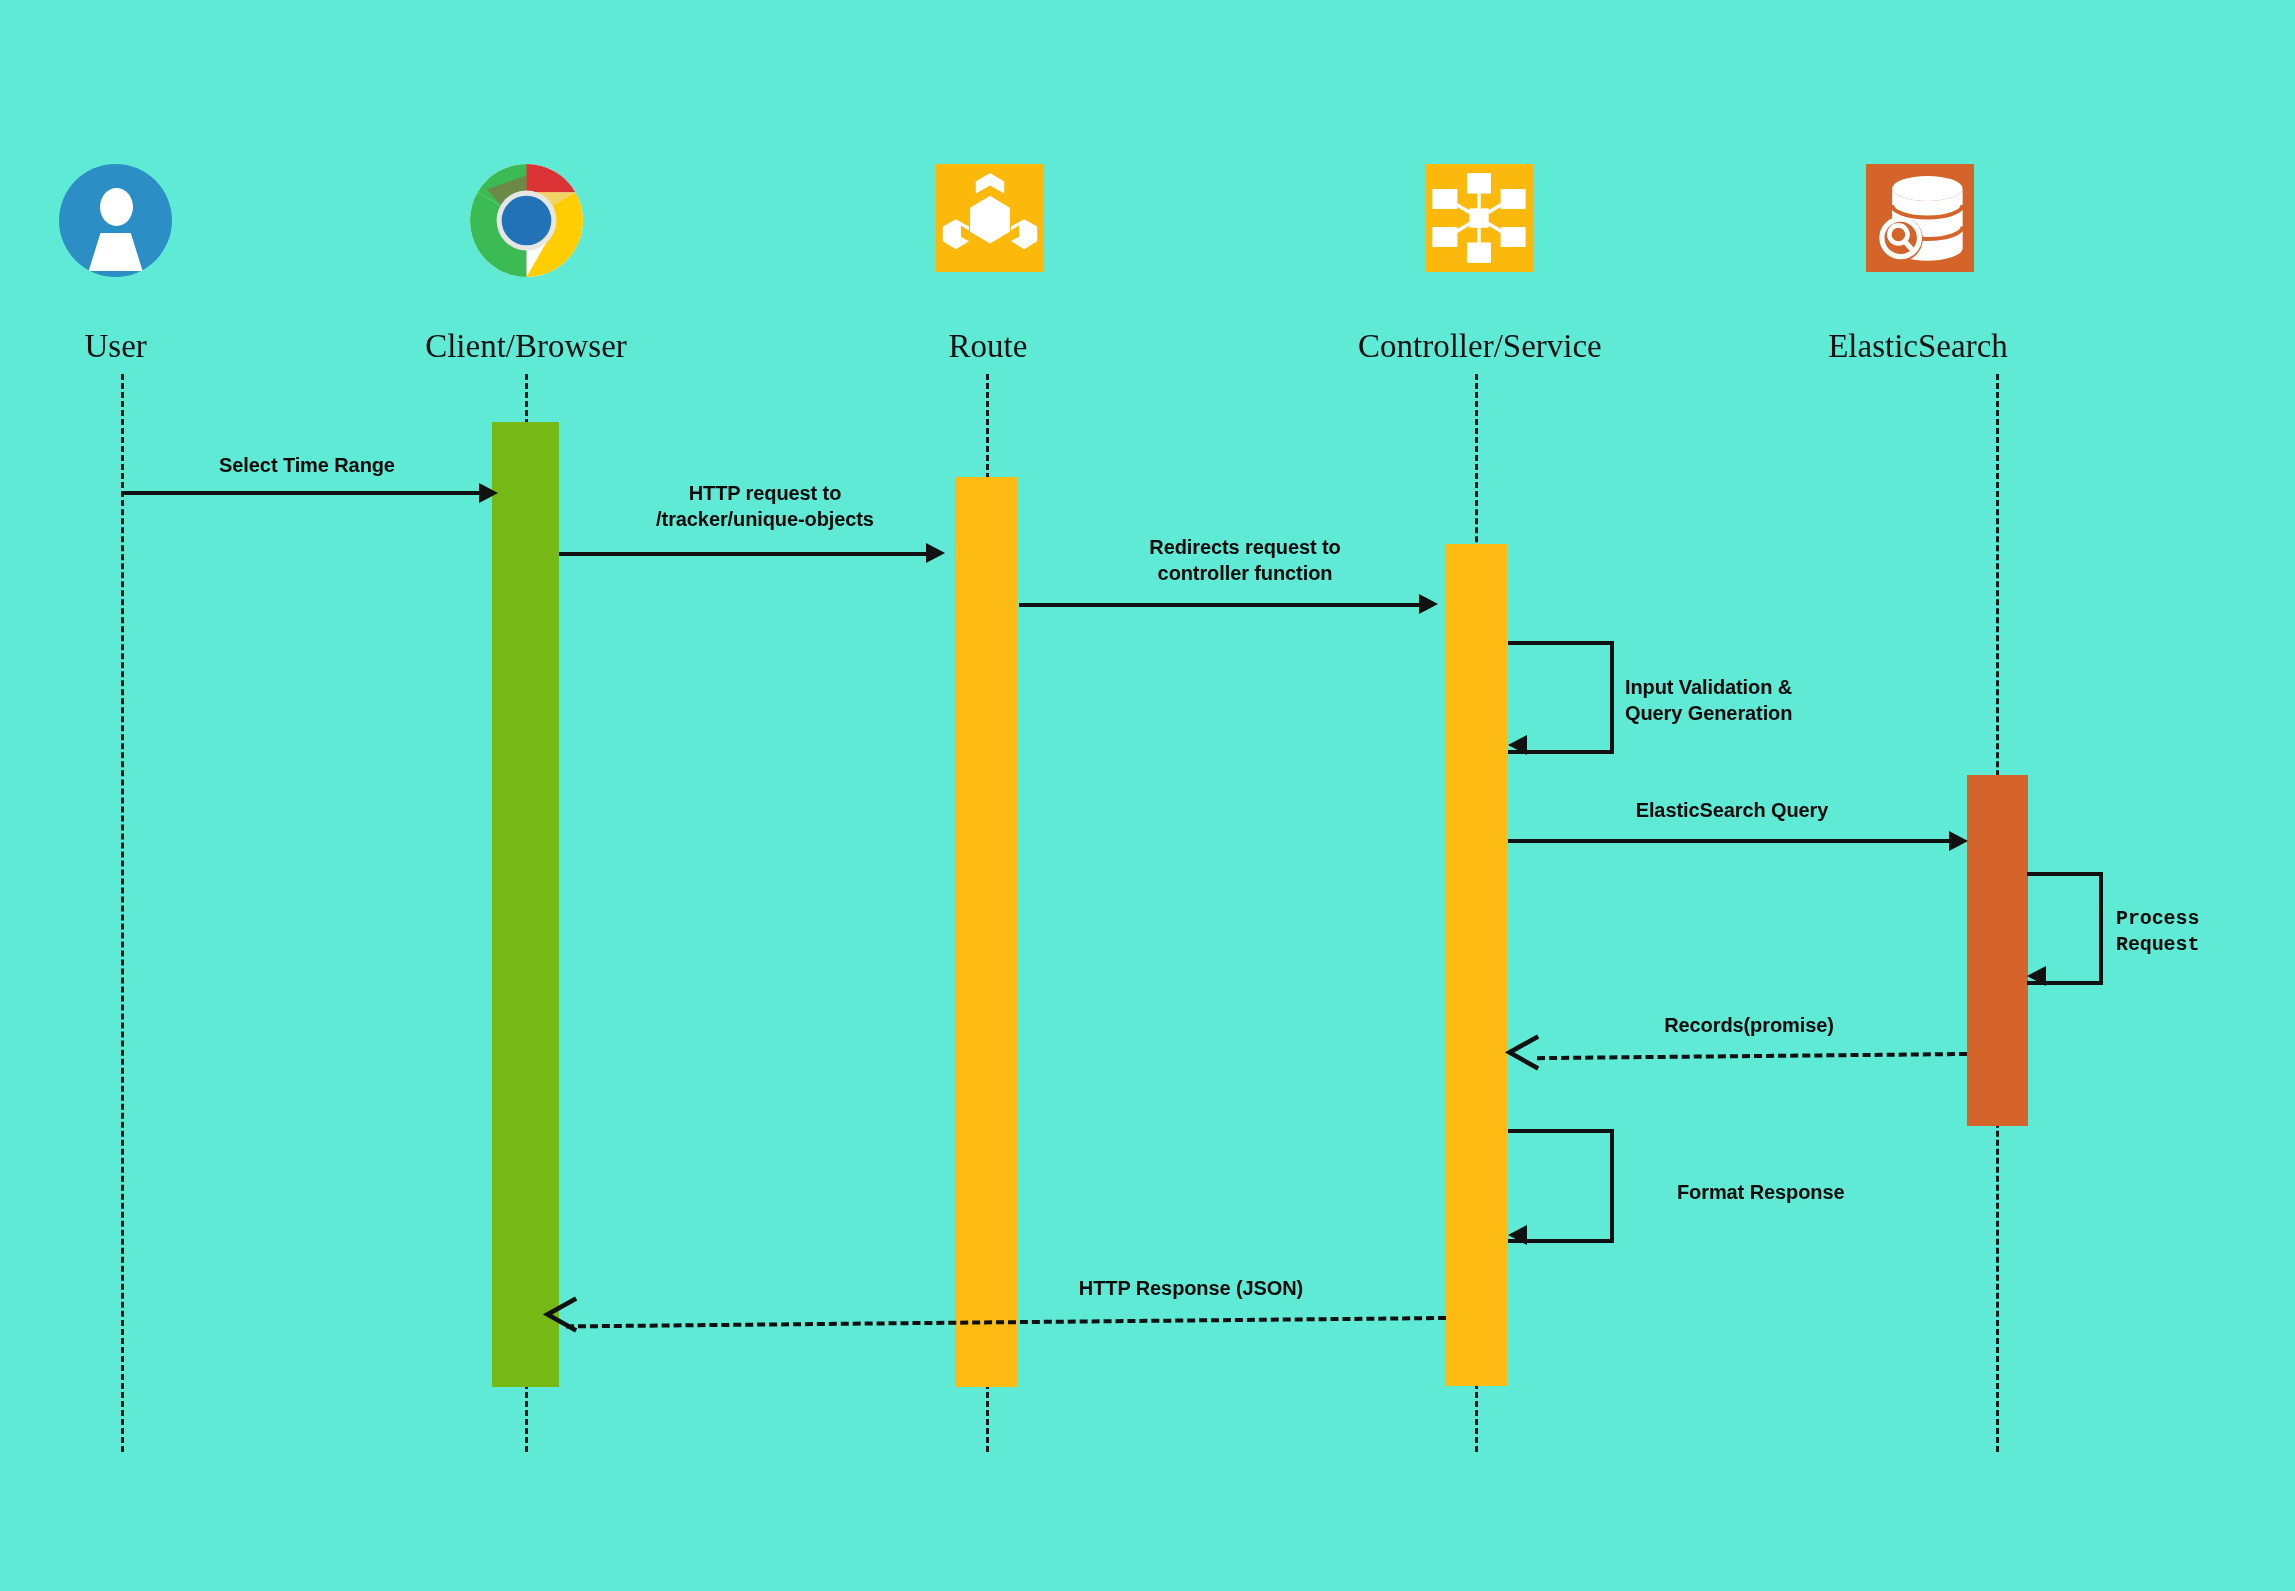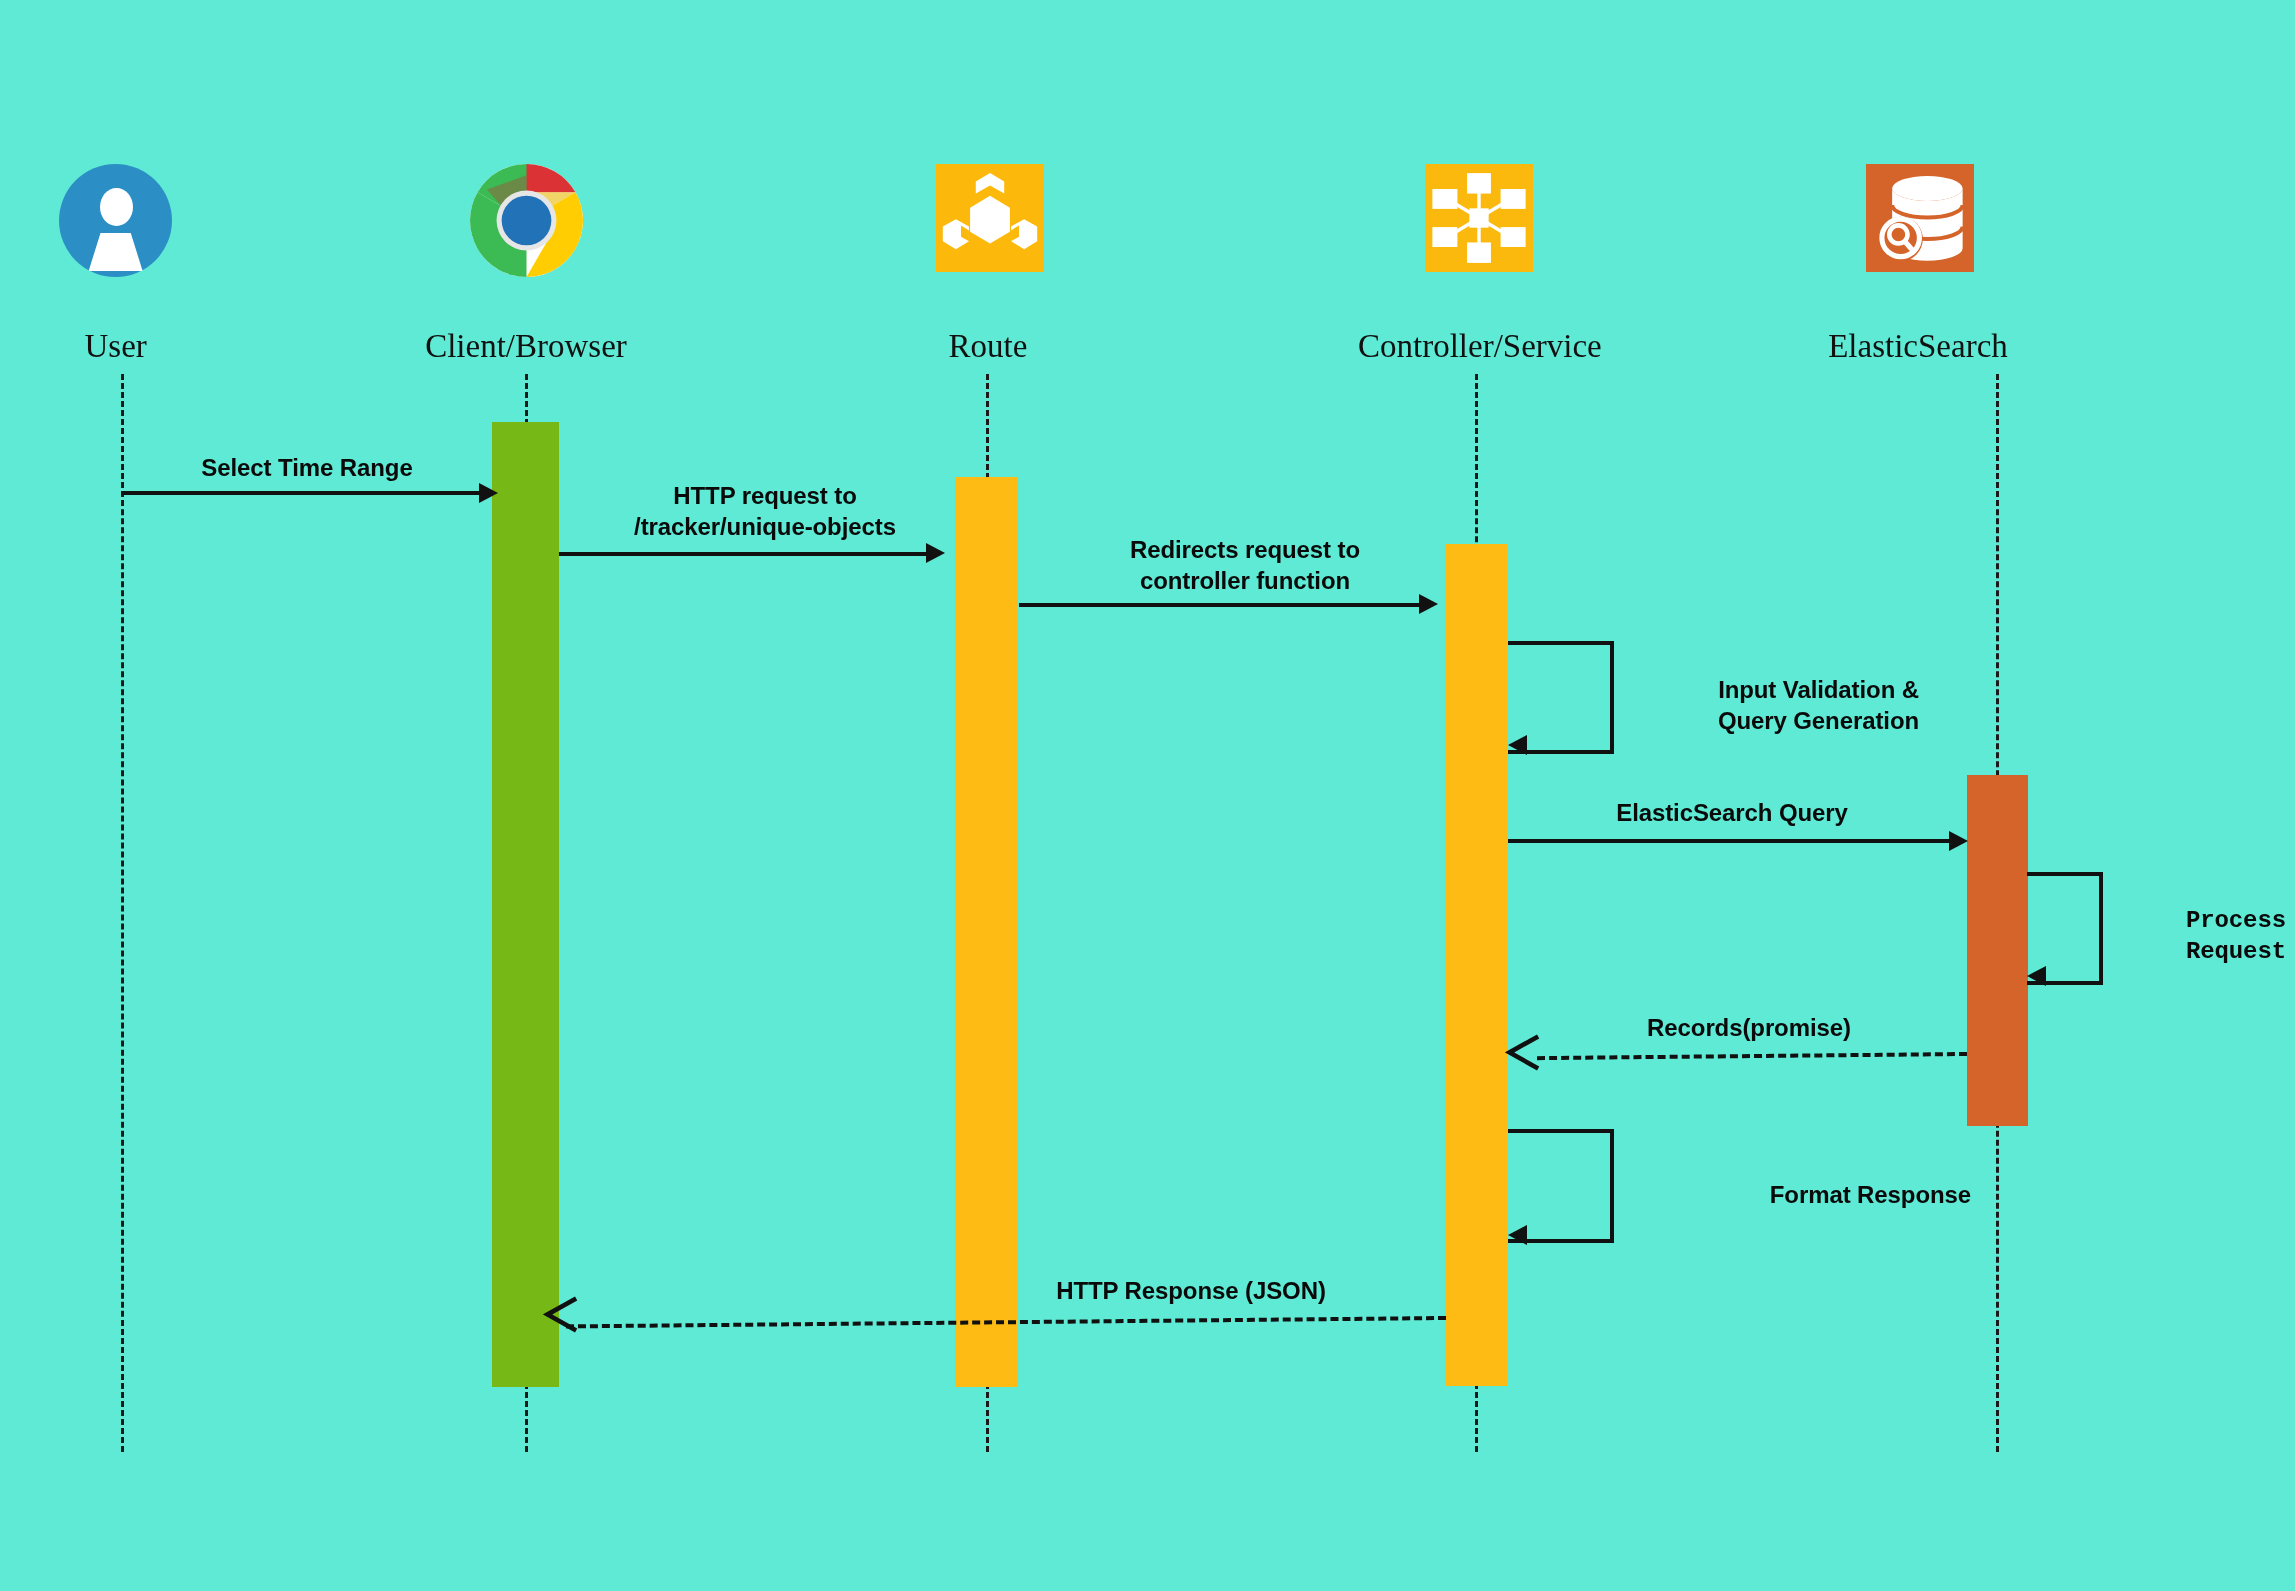--- a/index.html
+++ b/index.html
@@ -52,25 +52,25 @@
   }
   .arrow-left {
     position:absolute; width:0; height:0;
     border-top:10.8px solid transparent; border-bottom:10.8px solid transparent;
     border-right:19px solid #111;
   }
   .arrow-open-left { position:absolute; }
   .msg-label {
     position:absolute;
     font-family:"Liberation Sans", sans-serif;
-    font-weight:bold; font-size:24px; color:#0a0a0a;
+    font-weight:bold; font-size:20px; color:#0a0a0a;
     line-height:1.28; white-space:pre-line; letter-spacing:-0.1px;
   }
   .msg-label.center { text-align:center; transform:translateX(-50%); }
-  .msg-label.left   { text-align:right; }
+  .msg-label.left   { text-align:left; }
 
   
   .selfloop { position:absolute; }
 </style>
 </head>
 <body>
 
 <div id="stage">
 
   <div class="participant" style="left:-3.4px; top:164px;">

